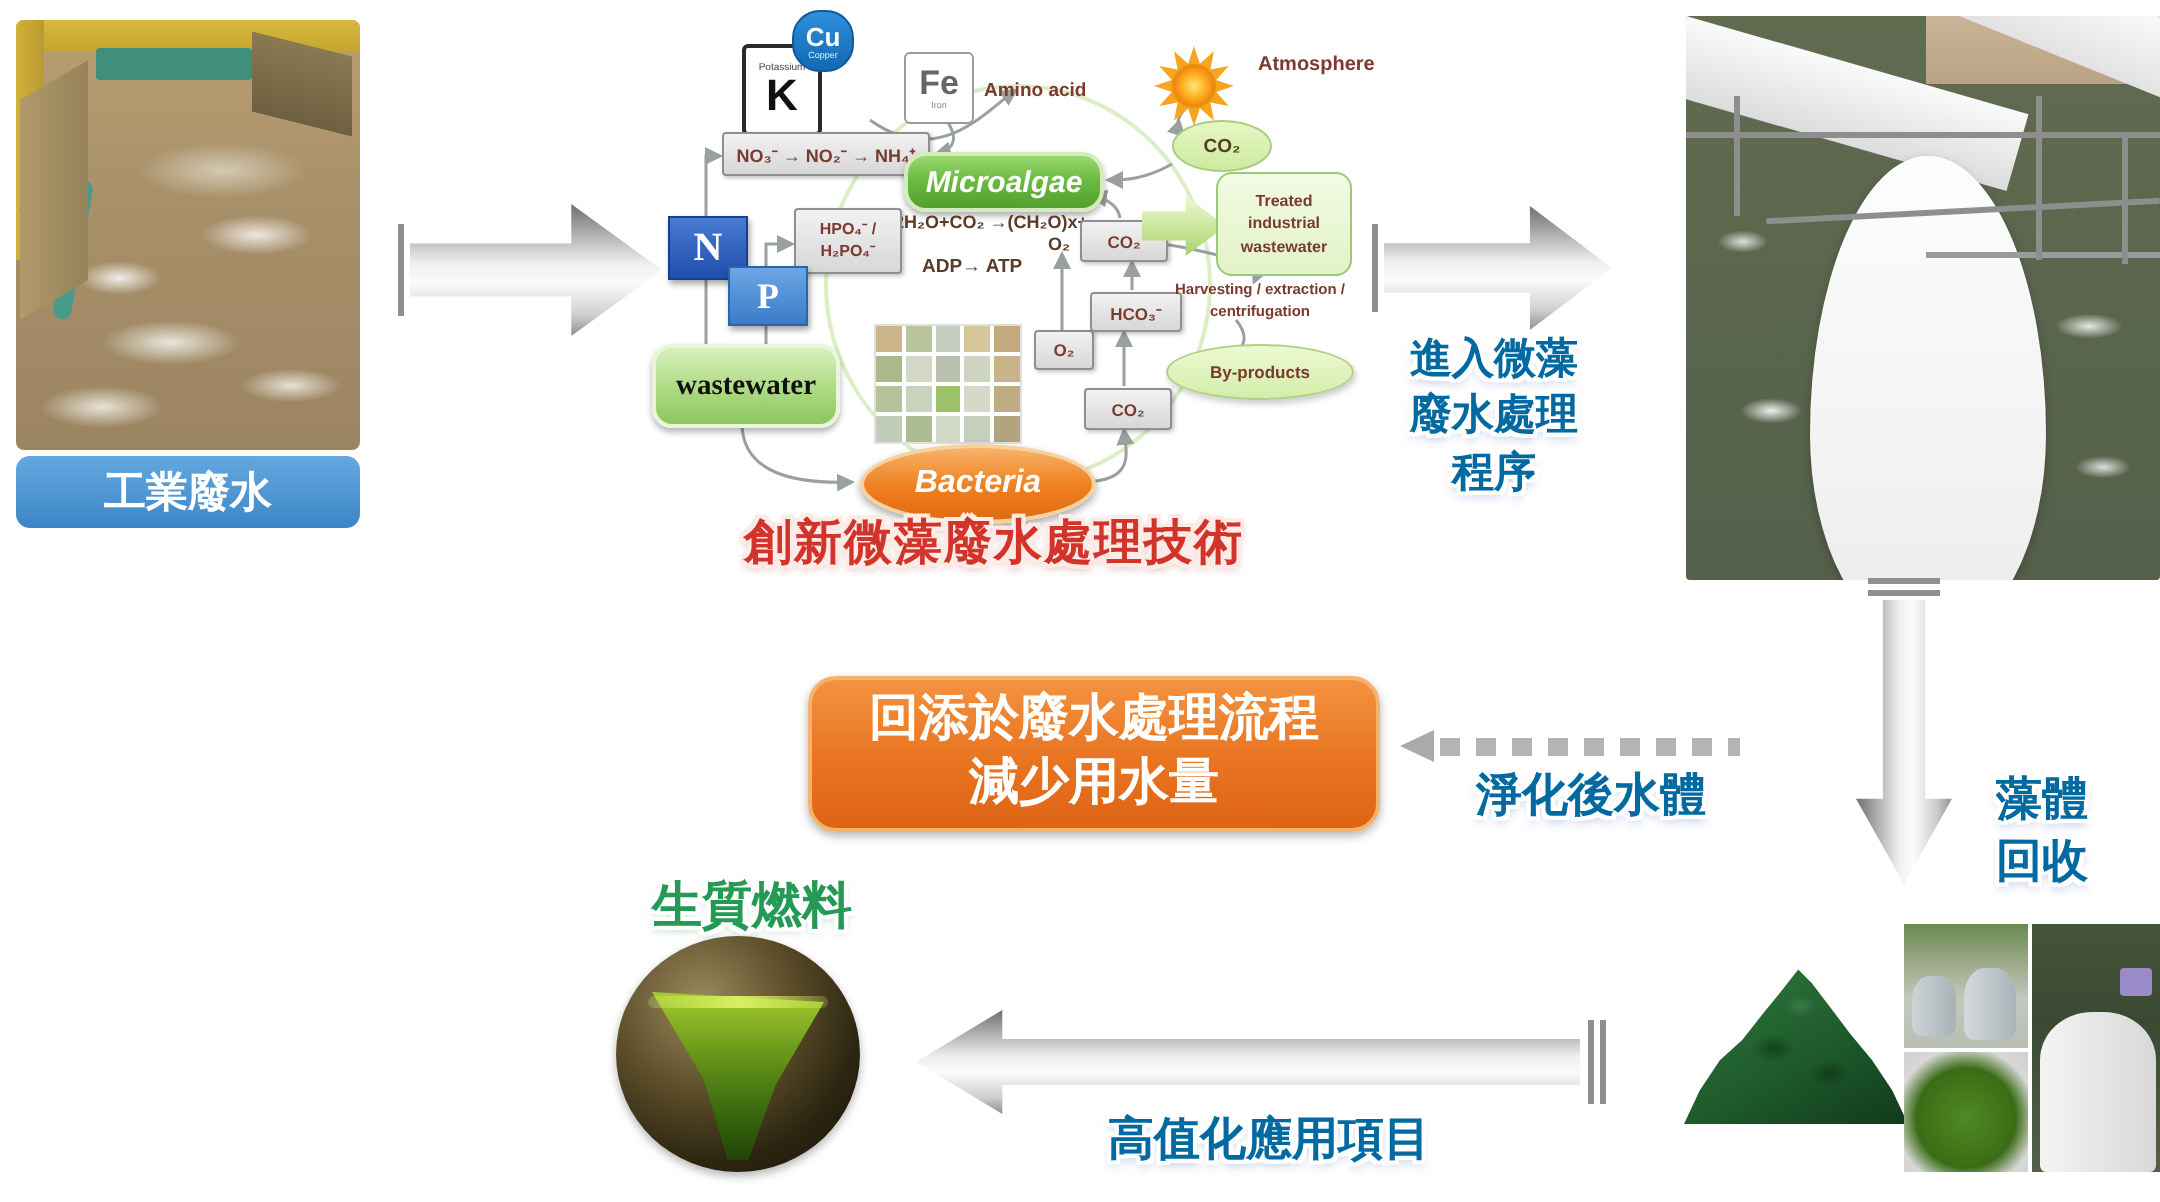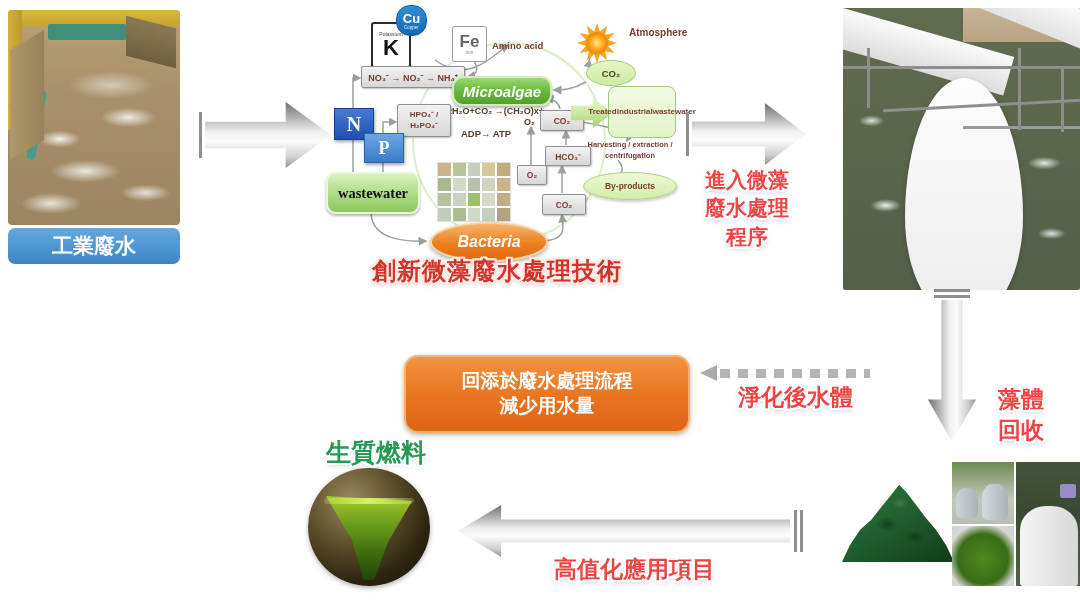--- a/index.html
+++ b/index.html
@@ -31,21 +31,21 @@
   .arrow-left{clip-path:polygon(100% 28%,13% 28%,13% 0,0 50%,13% 100%,13% 72%,100% 72%);
       background:linear-gradient(180deg,#6f6f6f 0%,#9c9c9c 16%,#efefef 45%,#fbfbfb 60%,#cfcfcf 84%,#8f8f8f 100%);}
   .arrow-down{clip-path:polygon(28% 0,72% 0,72% 70%,100% 70%,50% 100%,0 70%,28% 70%);
       background:linear-gradient(90deg,#6f6f6f 0%,#9c9c9c 16%,#f0f0f0 45%,#fbfbfb 60%,#cccccc 84%,#929292 100%);}
   .arrow-green{clip-path:polygon(0 26%,52% 26%,52% 0,100% 50%,52% 100%,52% 74%,0 74%);
       background:linear-gradient(180deg,#ecf8d2 0%,#c8e69a 55%,#a8d070 100%);}
   .tailbar-v{background:#8f8f8f;width:3px;}
   .tailbar-h{background:#8f8f8f;height:3px;}
 
   
-  .t-blue{color:#ef4444;font-weight:bold;
+  .t-blue{color:#0369a1;font-weight:bold;
       text-shadow:-2px -2px 0 #fff,2px -2px 0 #fff,-2px 2px 0 #fff,2px 2px 0 #fff,
                   0 -2px 0 #fff,0 2px 0 #fff,-2px 0 0 #fff,2px 0 0 #fff,0 3px 5px rgba(80,110,190,.45);}
   .t-red{color:#d2342b;font-weight:bold;
       text-shadow:-2px -2px 0 #fcebe6,2px -2px 0 #fcebe6,-2px 2px 0 #fcebe6,2px 2px 0 #fcebe6,
                   0 -2px 0 #fcebe6,0 2px 0 #fcebe6,-2px 0 0 #fcebe6,2px 0 0 #fcebe6,0 2px 4px rgba(180,50,40,.5);}
   .t-green{color:#259a55;font-weight:bold;
       text-shadow:-2px -2px 0 #fff,2px -2px 0 #fff,-2px 2px 0 #fff,2px 2px 0 #fff,
                   0 -2px 0 #fff,0 2px 0 #fff,-2px 0 0 #fff,2px 0 0 #fff,0 2px 4px rgba(30,130,70,.4);}
 
   
@@ -213,21 +213,21 @@
   </div>
   <div class="abs ctr graybox" style="left:540px;top:110px;width:42px;height:19px;font-size:8.5px;">
     <span>CO₂</span>
   </div>
   <div class="abs ctr graybox" style="left:542px;top:194px;width:42px;height:19px;font-size:8.5px;">
     <span>CO₂</span>
   </div>
 
   <div class="abs arrow-green" style="left:571px;top:98px;width:42px;height:30px;"></div>
 
-  <div class="abs ctr greenbox" style="left:608px;top:86px;width:66px;height:50px;font-size:8px;font-weight:bold;color:#7a3b2e;line-height:1.4;">
+  <div class="abs ctr greenbox" style="left:608px;top:86px;width:66px;height:50px;flex-direction:column;font-size:8px;font-weight:bold;color:#7a3b2e;line-height:1.4;">
     <span>Treated</span>
     <span>industrial</span>
     <span>wastewater</span>
   </div>
 
   <div class="abs maroon ctr" style="left:578px;top:139px;width:104px;font-size:7.5px;flex-direction:column;line-height:1.5;">
     <span>Harvesting / extraction /</span>
     <span>centrifugation</span>
   </div>
 
@@ -267,23 +267,23 @@
   </div>
 
   <div class="abs tailbar-h" style="left:934px;top:289px;width:36px;"></div>
   <div class="abs tailbar-h" style="left:934px;top:295px;width:36px;"></div>
   <div class="abs arrow-down" style="left:928px;top:300px;width:48px;height:142px;"></div>
   <div class="abs t-blue ctr" style="left:985px;top:358px;width:72px;font-size:23px;flex-direction:column;line-height:1.35;margin-top:26px;">
     <span>藻體</span>
     <span>回收</span>
   </div>
 
-  <div class="abs ctr" style="left:404px;top:355px;width:282px;height:74px;border-radius:14px;
+  <div class="abs ctr" style="left:404px;top:338px;width:282px;height:74px;border-radius:14px;
        background:linear-gradient(180deg,#f39240 0%,#e87420 55%,#dd6414 100%);border:2px solid #f5b26e;
-       box-shadow:0 2px 5px rgba(0,0,0,.3);color:#fff;font-weight:bold;font-size:19px;flex-direction:column;line-height:1.3;">
+       box-shadow:0 2px 5px rgba(0,0,0,.3);color:#fff;font-weight:bold;font-size:25px;flex-direction:column;line-height:1.3;font-family:Liberation Mono, monospace;">
     <span>回添於廢水處理流程</span>
     <span>減少用水量</span>
   </div>
 
   <div class="abs" style="left:700px;top:365px;width:170px;height:16px;">
     <div class="abs" style="left:0;top:0;width:0;height:0;border-top:8px solid transparent;border-bottom:8px solid transparent;border-right:17px solid #aaaaaa;"></div>
     <div class="abs" style="left:20px;top:4px;width:150px;height:9px;background:repeating-linear-gradient(90deg,#b4b4b4 0 10px,transparent 10px 18px);"></div>
   </div>
   <div class="abs t-blue" style="left:738px;top:382px;font-size:23px;">
     <span>淨化後水體</span>

